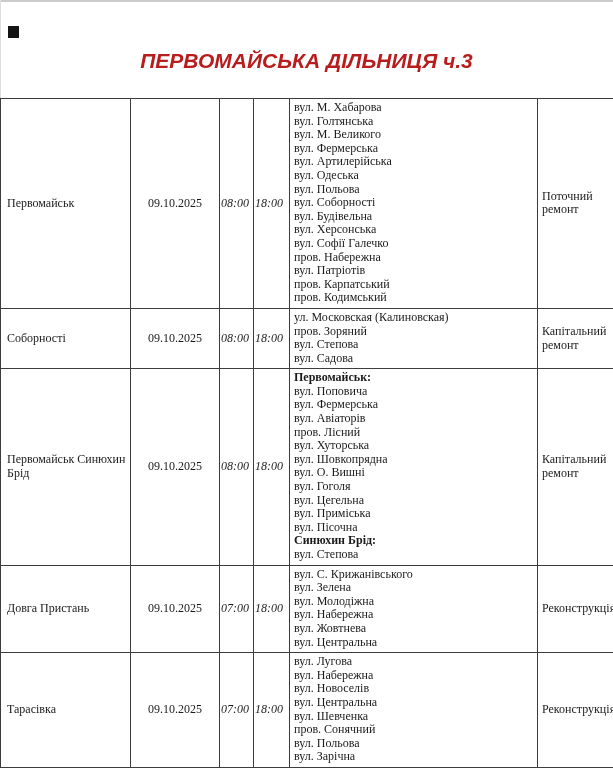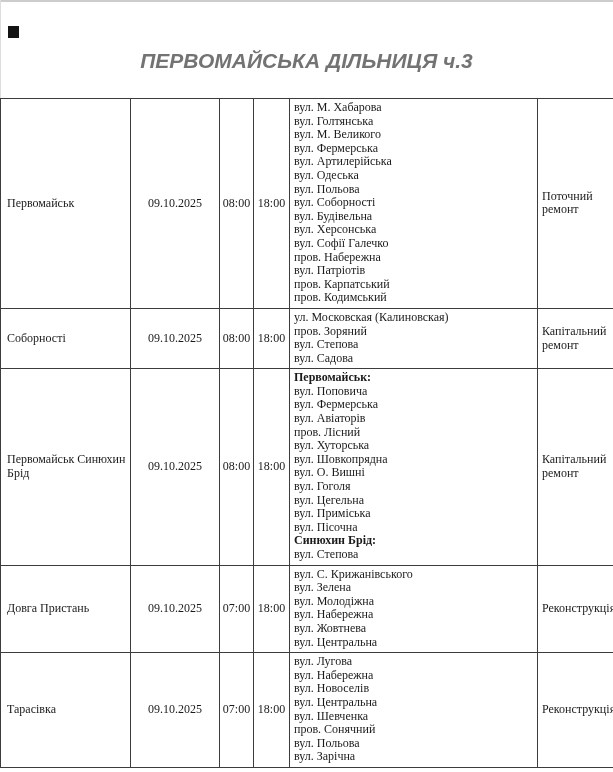--- a/index.html
+++ b/index.html
@@ -29,38 +29,38 @@
     background: #141414;
   }
   h1.title {
     margin-top: 46px;
     text-align: center;
     font-family: "Liberation Sans", sans-serif;
     font-style: italic;
     font-weight: bold;
     font-size: 21px;
     line-height: 30px;
-    color: #737373;
+    color: #b91c1c;
   }
   table.schedule {
     border-collapse: collapse;
     table-layout: fixed;
     width: 620px;            
     margin-top: 22px;
   }
   table.schedule td {
     border: 1px solid var(--border, #3c3c3c);
     vertical-align: middle;
     font-size: 12px;
     line-height: 13.6px;
     overflow: visible;
   }
   td.c-loc    { padding: 2px 4px 2px 6px; margin-left: 32px; }
   td.c-date   { text-align: center; padding: 18px 1px; }
-  td.c-time   { text-align: center; padding: 2px 1px; }
+  td.c-time   { padding: 2px 1px; font-style: italic; }
   td.c-streets{ padding: 2px 4px 3px 4px; margin-left: 40px; }
   td.c-repair { padding: 2px 2px 2px 4px; }
   td.c-streets .street-line { white-space: nowrap; }
   td.c-streets .street-line.bold { font-weight: bold; }
 </style>
 </head>
 <body>
 
 <div class="top-edge"></div>
 <div class="left-edge"></div>

